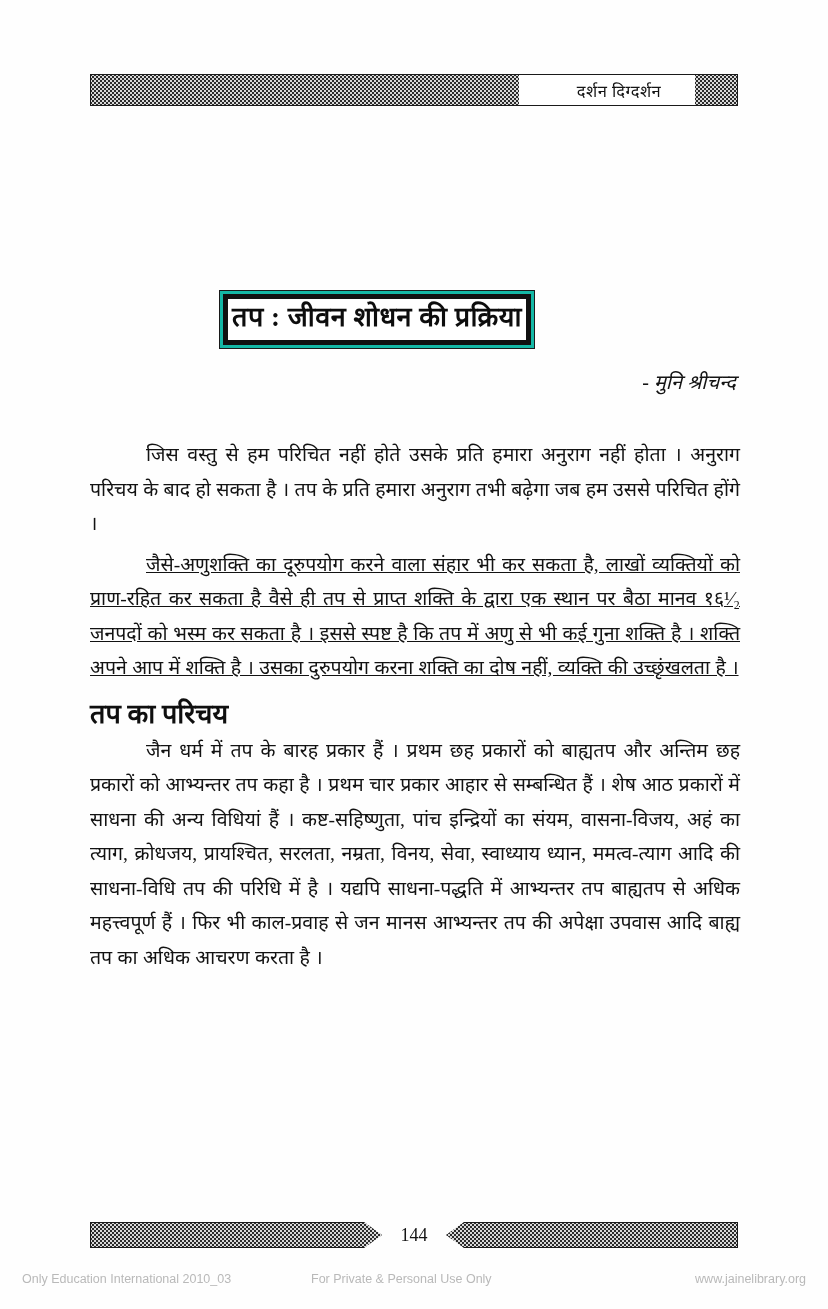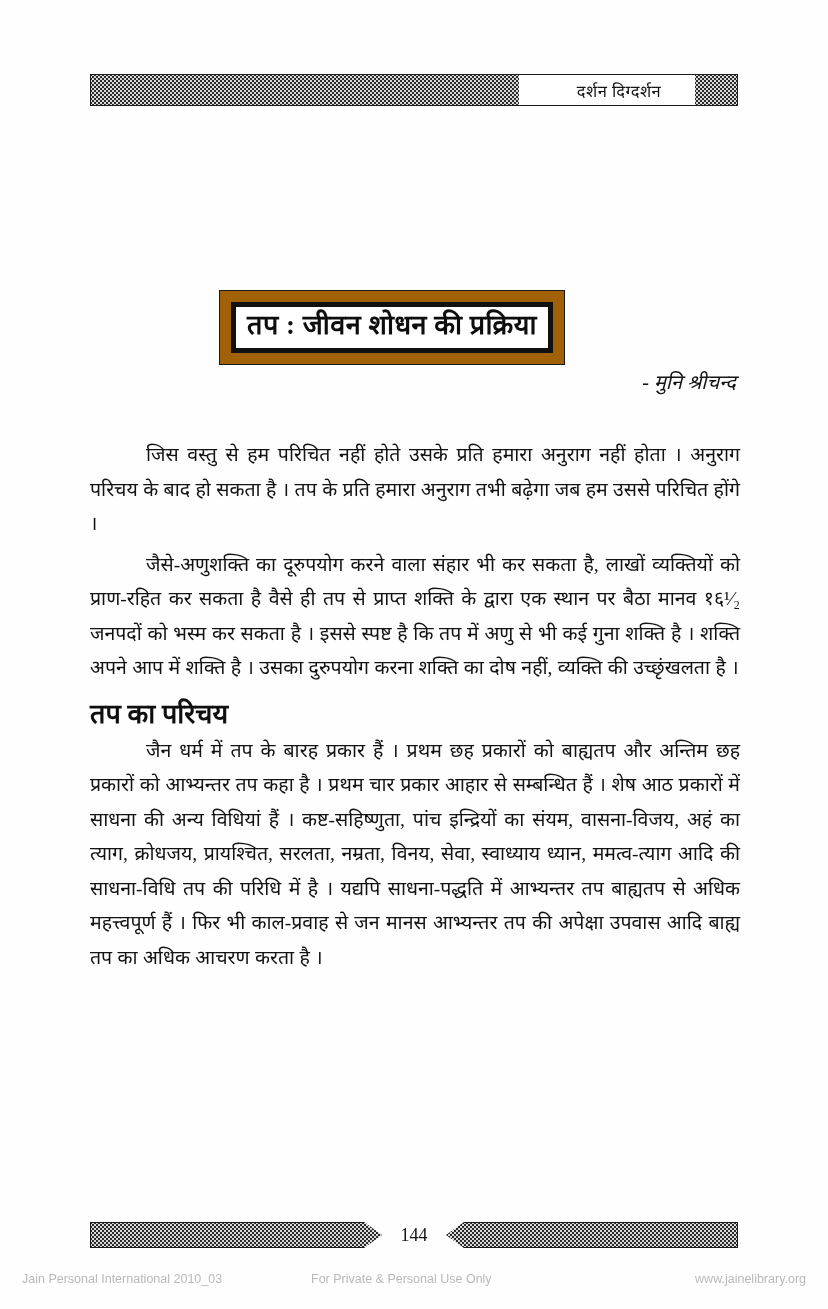--- a/index.html
+++ b/index.html
@@ -59,25 +59,25 @@
     color: #141414;
     white-space: nowrap;
     transform: translateY(-0.5px);
   }
 
   
   .title-plaque {
     position: absolute;
     left: 219px;
     top: 290px;
-    width: 346px;
-    box-sizing: border-box;
-    border: 1.5px solid #1a1a1a;
-    padding: 11px;
-    background: #a16207;
+    width: 316px;
+    box-sizing: border-box;
+    border: 1.5px solid #1a1a1a;
+    padding: 3px;
+    background: #14b8a6;
   }
   .title-plaque .inner {
     border: 5px solid #111111;
     padding: 4px 12px 7px 12px;
     background: #ffffff;
     display: flex;
     align-items: center;
     justify-content: center;
   }
   .title-text {
@@ -110,21 +110,21 @@
   .para {
     font-size: 19.5px;
     line-height: 34.5px;
     color: #121212;
     text-align: justify;
     text-justify: inter-word;
     margin: 0 0 6px 0;
     text-indent: 56px;
     word-spacing: 0.5px;
   }
-  .para.tight { margin-bottom: 2px; }
+  .para.tight { margin-bottom: 2px; text-decoration: underline; }
 
   .subhead {
     font-size: 27px;
     font-weight: 700;
     color: #0f0f0f;
     margin: 12px 0 4px 0;
     text-indent: 0;
     line-height: 32px;
   }
 
@@ -206,18 +206,18 @@
     <p class="para">जैन धर्म में तप के बारह प्रकार हैं ।  प्रथम छह प्रकारों को बाह्यतप और अन्तिम छह प्रकारों को आभ्यन्तर तप कहा है ।  प्रथम चार प्रकार आहार से सम्बन्धित   हैं ।  शेष आठ प्रकारों में साधना की अन्य विधियां हैं ।  कष्ट-सहिष्णुता, पांच इन्द्रियों का संयम, वासना-विजय, अहं का त्याग, क्रोधजय, प्रायश्चित, सरलता, नम्रता, विनय, सेवा, स्वाध्याय ध्यान, ममत्व-त्याग आदि की साधना-विधि तप की परिधि में है ।  यद्यपि साधना-पद्धति में आभ्यन्तर तप बाह्यतप से अधिक महत्त्वपूर्ण हैं ।  फिर भी काल-प्रवाह से जन मानस आभ्यन्तर तप की अपेक्षा उपवास आदि बाह्य तप का अधिक आचरण करता है ।</p>
   </div>
 
   <div class="footer-band">
     <div class="hatch arrow-left"></div>
     <div class="folio">144</div>
     <div class="hatch arrow-right"></div>
   </div>
 
   <div class="credit-strip">
-    <span class="c-left">Jain Personal International   2010_03</span>
+    <span class="c-left">Only Education International   2010_03</span>
     <span class="c-mid">For Private &amp; Personal Use Only</span>
     <span class="c-right">www.jainelibrary.org</span>
   </div>
 
 </div>
 
 </body></html>

